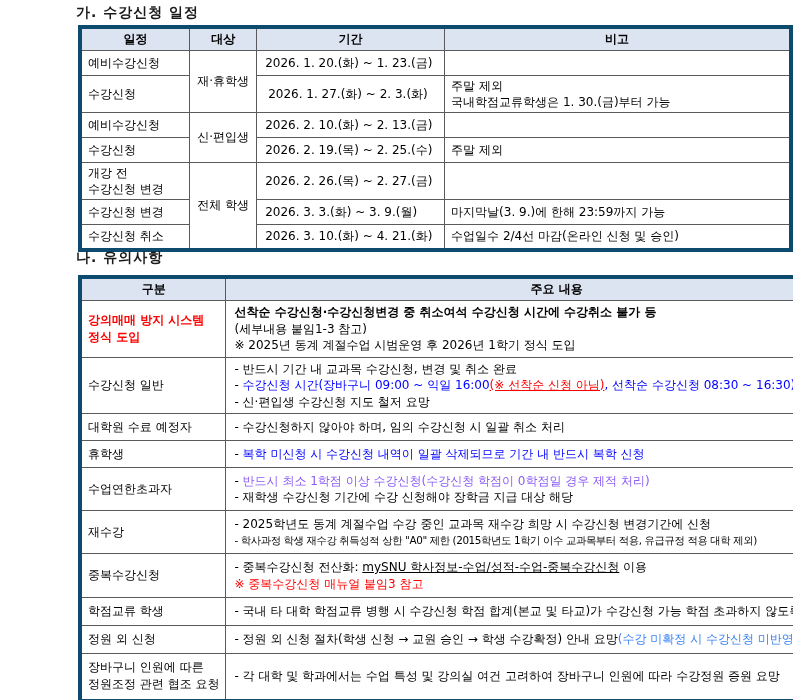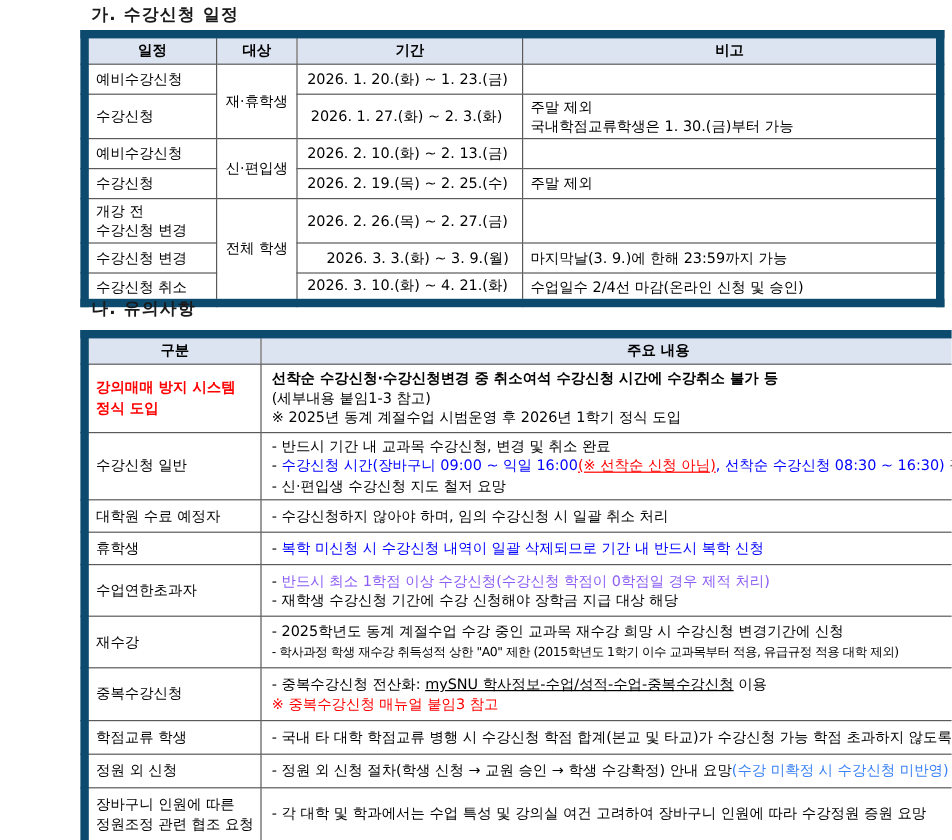--- a/index.html
+++ b/index.html
@@ -8,22 +8,22 @@
     font-family:"DejaVu Sans","Liberation Sans",sans-serif;
     color:#000;
   }
   .section-title{
     position:absolute;left:76px;
     font-size:14px;font-weight:bold;letter-spacing:1px;color:#1a1a1a;
   }
   #title1{top:4px;}
   #title2{top:249px;}
   table.doc{
-    position:absolute;left:67px;border-collapse:collapse;table-layout:fixed;
-    border:7px solid #0c4a6e;
+    position:absolute;left:78px;border-collapse:collapse;table-layout:fixed;
+    border:4px solid #0c4a6e;
   }
   #schedule-table{top:25px;}
   #notes-table{top:275px;}
   table.doc td,table.doc th{
     border:1px solid #5a5a5a;
     font-size:12px;font-weight:normal;
     padding:2px 6px;vertical-align:middle;
     overflow:hidden;white-space:nowrap;
   }
   table.doc th{
@@ -100,21 +100,21 @@
           <span class="cell-line">수강신청 변경</span>
         </td>
         <td class="al-c" rowspan="3">전체 학생</td>
         <td class="al-l" style="padding-left: 8px;">2026. 2. 26.(목) ~ 2. 27.(금)</td>
         <td class="al-l"></td>
       </tr>
       <tr style="height: 25px;">
         <td class="al-l">
           <span class="cell-line">수강신청 변경</span>
         </td>
-        <td class="al-l" style="padding-left: 24px;">2026. 3. 3.(화) ~ 3. 9.(월)</td>
+        <td class="al-l" style="padding-left: 8px;">2026. 3. 3.(화) ~ 3. 9.(월)</td>
         <td class="al-l">
           <span class="cell-line">마지막날(3. 9.)에 한해 23:59까지 가능</span>
         </td>
       </tr>
       <tr style="height: 25px;">
         <td class="al-l">
           <span class="cell-line">수강신청 취소</span>
         </td>
         <td class="al-l" style="padding-left: 8px; margin-left: 21px;">2026. 3. 10.(화) ~ 4. 21.(화)</td>
         <td class="al-l">

